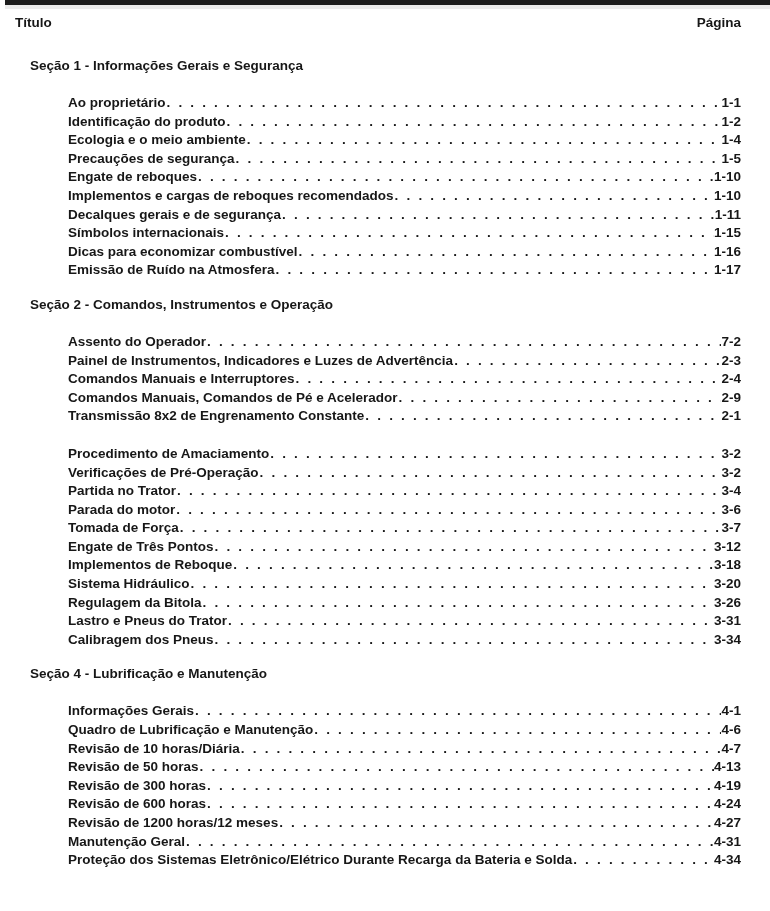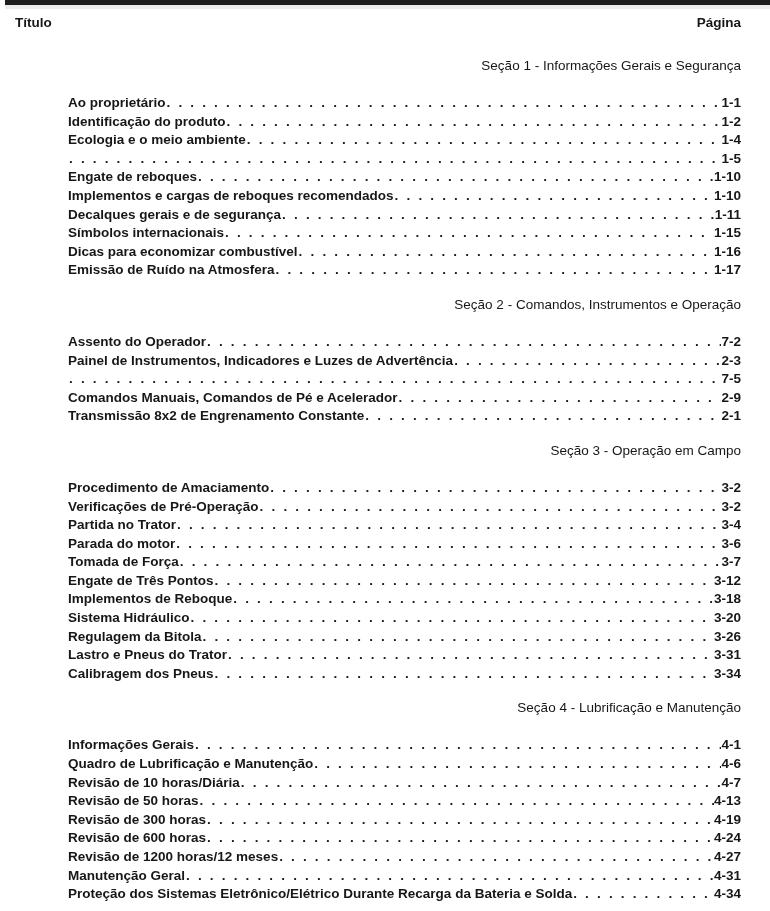--- a/index.html
+++ b/index.html
@@ -30,22 +30,21 @@
     font-size: 13.5px;
     line-height: 18px;
   }
   main.toc {
     padding: 0 29px 0 30px;
   }
   .toc-section .section-heading {
     font-size: 13.5px;
     line-height: 18px;
     margin: 16px 0 0 0;
-    font-weight: normal;
-    text-align: right;
+    font-weight: bold;
   }
   .toc-section:first-child .section-heading {
     margin-top: 25px;
   }
   .entries {
     margin-top: 19px;
     padding-left: 38px;
   }
   .toc-row {
     display: flex;
@@ -98,20 +97,21 @@
     <span class="pagenum">1-2</span>
   </div>
 
   <div class="toc-row">
     <span class="title">Ecologia e o meio ambiente</span>
     <span class="leader" aria-hidden="true">. . . . . . . . . . . . . . . . . . . . . . . . . . . . . . . . . . . . . . . . . . . . . . . . . . . . . . . . . . . . . . . . . . . . . . . . . . . . . . . . . . . . . . . . . . . . . . . . . . . . . . . . . . . . . . . . . . . . . . . . . . . . . . . . . . . . . . . . . . . . . . . . . . . . . . . . . . . . . . . . </span>
     <span class="pagenum">1-4</span>
   </div>
 
   <div class="toc-row">
+    <span class="title">Precauções de segurança</span>
     <span class="leader" aria-hidden="true">. . . . . . . . . . . . . . . . . . . . . . . . . . . . . . . . . . . . . . . . . . . . . . . . . . . . . . . . . . . . . . . . . . . . . . . . . . . . . . . . . . . . . . . . . . . . . . . . . . . . . . . . . . . . . . . . . . . . . . . . . . . . . . . . . . . . . . . . . . . . . . . . . . . . . . . . . . . . . . . . </span>
     <span class="pagenum">1-5</span>
   </div>
 
   <div class="toc-row">
     <span class="title">Engate de reboques</span>
     <span class="leader" aria-hidden="true">. . . . . . . . . . . . . . . . . . . . . . . . . . . . . . . . . . . . . . . . . . . . . . . . . . . . . . . . . . . . . . . . . . . . . . . . . . . . . . . . . . . . . . . . . . . . . . . . . . . . . . . . . . . . . . . . . . . . . . . . . . . . . . . . . . . . . . . . . . . . . . . . . . . . . . . . . . . . . . . . </span>
     <span class="pagenum">1-10</span>
   </div>
 
@@ -156,40 +156,40 @@
     <span class="pagenum">7-2</span>
   </div>
 
   <div class="toc-row">
     <span class="title">Painel de Instrumentos, Indicadores e Luzes de Advertência</span>
     <span class="leader" aria-hidden="true">. . . . . . . . . . . . . . . . . . . . . . . . . . . . . . . . . . . . . . . . . . . . . . . . . . . . . . . . . . . . . . . . . . . . . . . . . . . . . . . . . . . . . . . . . . . . . . . . . . . . . . . . . . . . . . . . . . . . . . . . . . . . . . . . . . . . . . . . . . . . . . . . . . . . . . . . . . . . . . . . </span>
     <span class="pagenum">2-3</span>
   </div>
 
   <div class="toc-row">
-    <span class="leader" aria-hidden="true">. . . . . . . . . . . . . . . . . . . . . . . . . . . . . . . . . . . . . . . . . . . . . . . . . . . . . . . . . . . . . . . . . . . . . . . . . . . . . . . . . . . . . . . . . . . . . . . . . . . . . . . . . . . . . . . . . . . . . . . . . . . . . . . . . . . . . . . . . . . . . . . . . . . . . . . . . . . . . . . . </span>
-    <span class="pagenum">7-5</span>
+    <span class="title">Comandos Manuais e Interruptores</span>
+    <span class="leader" aria-hidden="true">. . . . . . . . . . . . . . . . . . . . . . . . . . . . . . . . . . . . . . . . . . . . . . . . . . . . . . . . . . . . . . . . . . . . . . . . . . . . . . . . . . . . . . . . . . . . . . . . . . . . . . . . . . . . . . . . . . . . . . . . . . . . . . . . . . . . . . . . . . . . . . . . . . . . . . . . . . . . . . . . </span>
+    <span class="pagenum">2-4</span>
   </div>
 
   <div class="toc-row">
     <span class="title">Comandos Manuais, Comandos de Pé e Acelerador</span>
     <span class="leader" aria-hidden="true">. . . . . . . . . . . . . . . . . . . . . . . . . . . . . . . . . . . . . . . . . . . . . . . . . . . . . . . . . . . . . . . . . . . . . . . . . . . . . . . . . . . . . . . . . . . . . . . . . . . . . . . . . . . . . . . . . . . . . . . . . . . . . . . . . . . . . . . . . . . . . . . . . . . . . . . . . . . . . . . . </span>
     <span class="pagenum">2-9</span>
   </div>
 
   <div class="toc-row">
     <span class="title">Transmissão 8x2 de Engrenamento Constante</span>
     <span class="leader" aria-hidden="true">. . . . . . . . . . . . . . . . . . . . . . . . . . . . . . . . . . . . . . . . . . . . . . . . . . . . . . . . . . . . . . . . . . . . . . . . . . . . . . . . . . . . . . . . . . . . . . . . . . . . . . . . . . . . . . . . . . . . . . . . . . . . . . . . . . . . . . . . . . . . . . . . . . . . . . . . . . . . . . . . </span>
     <span class="pagenum">2-1</span>
   </div>
 </div>
   </section>
 
   <section class="toc-section">
-    <h2 class="section-heading">Seção 3 - Operação em Campo</h2>
     <div class="entries">
   <div class="toc-row">
     <span class="title">Procedimento de Amaciamento</span>
     <span class="leader" aria-hidden="true">. . . . . . . . . . . . . . . . . . . . . . . . . . . . . . . . . . . . . . . . . . . . . . . . . . . . . . . . . . . . . . . . . . . . . . . . . . . . . . . . . . . . . . . . . . . . . . . . . . . . . . . . . . . . . . . . . . . . . . . . . . . . . . . . . . . . . . . . . . . . . . . . . . . . . . . . . . . . . . . . </span>
     <span class="pagenum">3-2</span>
   </div>
 
   <div class="toc-row">
     <span class="title">Verificações de Pré-Operação</span>
     <span class="leader" aria-hidden="true">. . . . . . . . . . . . . . . . . . . . . . . . . . . . . . . . . . . . . . . . . . . . . . . . . . . . . . . . . . . . . . . . . . . . . . . . . . . . . . . . . . . . . . . . . . . . . . . . . . . . . . . . . . . . . . . . . . . . . . . . . . . . . . . . . . . . . . . . . . . . . . . . . . . . . . . . . . . . . . . . </span>

